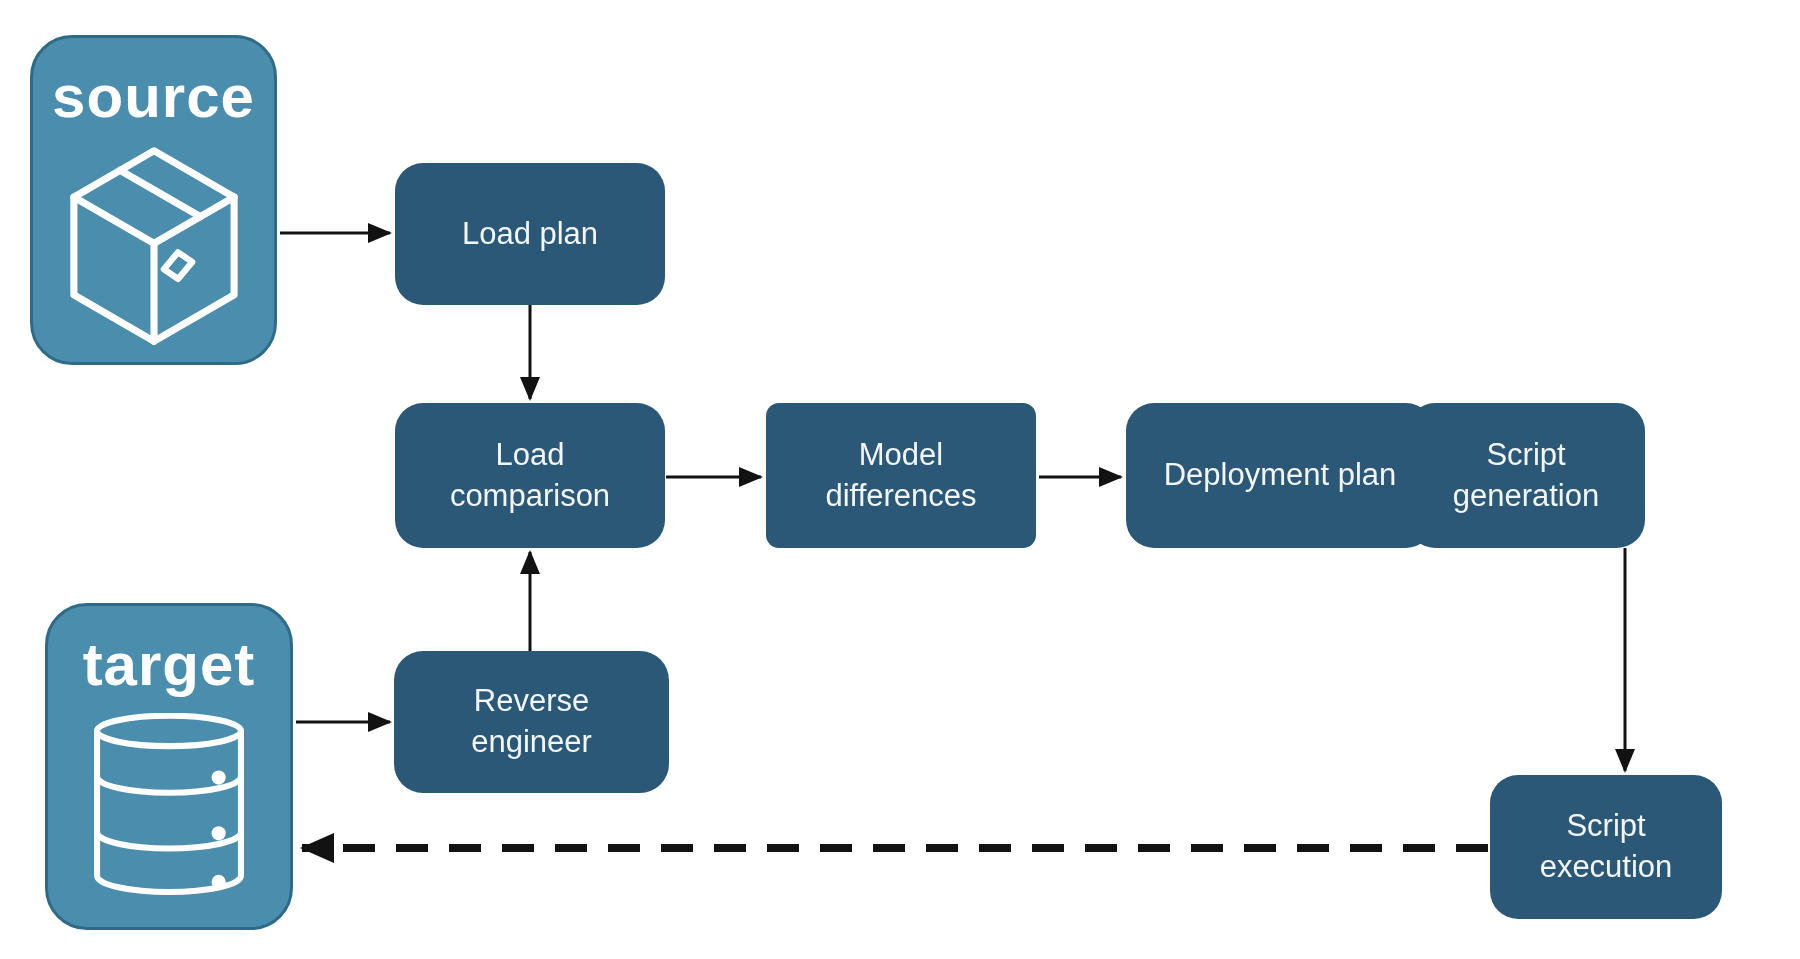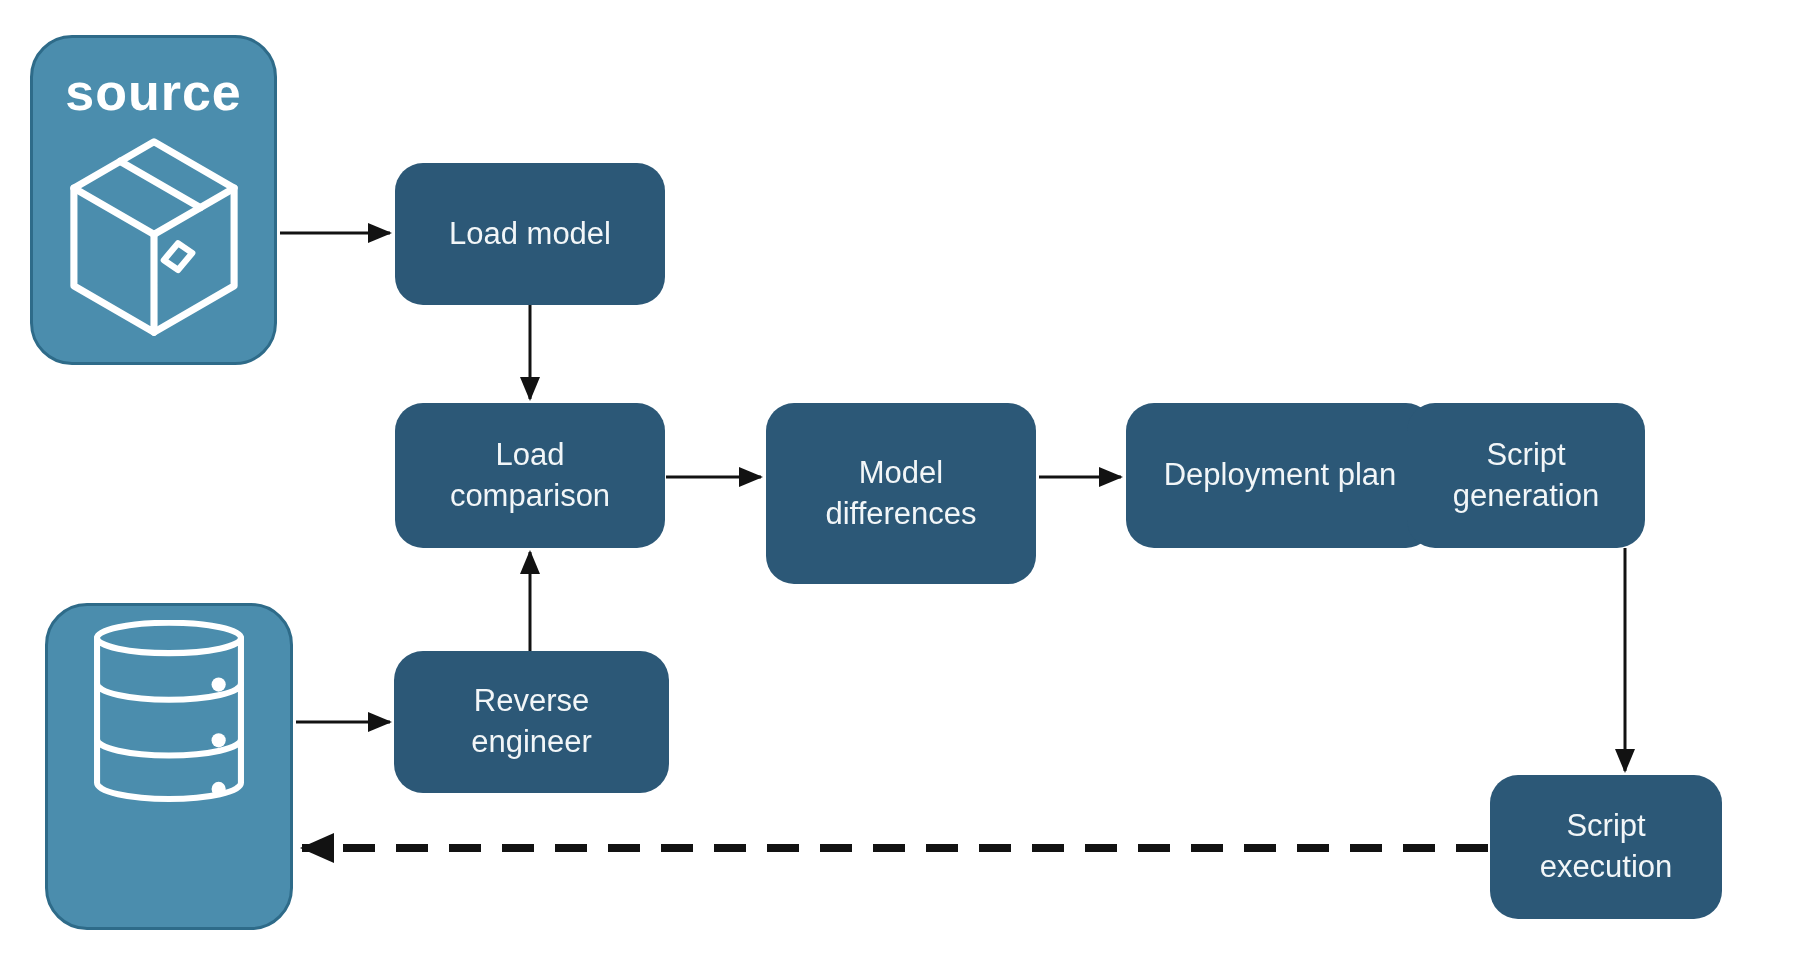--- a/index.html
+++ b/index.html
@@ -22,41 +22,41 @@
     background:var(--node-fill,#2c5877);
     color:var(--node-text,#f2f6f8);
     border-radius:28px;
     display:flex;align-items:center;justify-content:center;
     text-align:center;
     font-size:31px;line-height:1.32;
     padding:0 28px;box-sizing:border-box;
   }
   .node-load-model      {left:395px; top:163px; width:270px; height:142px;}
   .node-model-comparison{left:395px; top:403px; width:270px; height:145px;}
-  .node-model-differences{left:766px; top:403px; width:270px; height:181px;}
+  .node-model-differences{left:766px; top:403px; width:270px; height:145px;border-radius:13px;}
   .node-deployment-plan {left:1126px;top:403px; width:308px; height:145px;}
   .node-script-generation{left:1407px;top:403px; width:238px; height:145px;}
   .node-reverse-engineer{left:394px; top:651px; width:275px; height:142px;border-radius:29px;}
   .node-script-execution{left:1490px;top:775px; width:232px; height:144px;}
 
   
   .group{
     position:absolute;z-index:2;
     background:var(--group-fill,#4b8dad);
     border:3px solid var(--group-stroke,#2e6b89);
     border-radius:42px;
     box-sizing:border-box;
     display:flex;flex-direction:column;align-items:center;
   }
   .group-source{left:30px; top:35px;  width:247px; height:330px;}
   .group-target{left:45px; top:603px; width:248px; height:327px;}
   .group-title{
     color:#ffffff;
     font-weight:900;
-    font-size:52px;
+    font-size:60px;
     letter-spacing:1px;
     margin-top:24px;
   }
   .group-icon{margin-top:14px;}
   .group-icon svg{display:block;}
 </style>
 </head>
 <body>
 
 <div class="canvas">
@@ -88,34 +88,35 @@
         <path d="M100,6 L190,58 L100,110 L10,58 Z"></path>
         <path d="M10,58 L10,168 L100,220 L100,110"></path>
         <path d="M190,58 L190,168 L100,220"></path>
         <path d="M62,28 L152,80"></path>
         <path d="M127,120 L143,131 L127,150 L111,139 Z" stroke-width="7"></path>
       </svg>
     </div>
   </div>
 
   <div class="group group-target">
+    <div class="group-title">target</div>
     <div class="group-icon">
       <svg width="152" height="194" viewBox="0 0 150 190" fill="none" stroke="#ffffff" stroke-width="6" stroke-linecap="round">
         <ellipse cx="75" cy="17" rx="71" ry="15"></ellipse>
         <path d="M4,17 L4,160 A71,16 0 0 0 146,160 L146,17"></path>
         <path d="M4,62 A71,16 0 0 0 146,62"></path>
         <path d="M4,117 A71,16 0 0 0 146,117"></path>
         <circle cx="124" cy="63" r="7" fill="#ffffff" stroke="none"></circle>
         <circle cx="124" cy="118" r="7" fill="#ffffff" stroke="none"></circle>
         <circle cx="124" cy="166" r="7" fill="#ffffff" stroke="none"></circle>
       </svg>
     </div>
   </div>
 
-  <div class="node node-load-model">Load model</div>
+  <div class="node node-load-model">Load plan</div>
   <div class="node node-model-comparison">Load comparison</div>
   <div class="node node-model-differences">Model differences</div>
   <div class="node node-deployment-plan">Deployment plan</div>
   <div class="node node-script-generation">Script generation</div>
   <div class="node node-reverse-engineer">Reverse engineer</div>
   <div class="node node-script-execution">Script execution</div>
 
 </div>
 
 </body></html>

